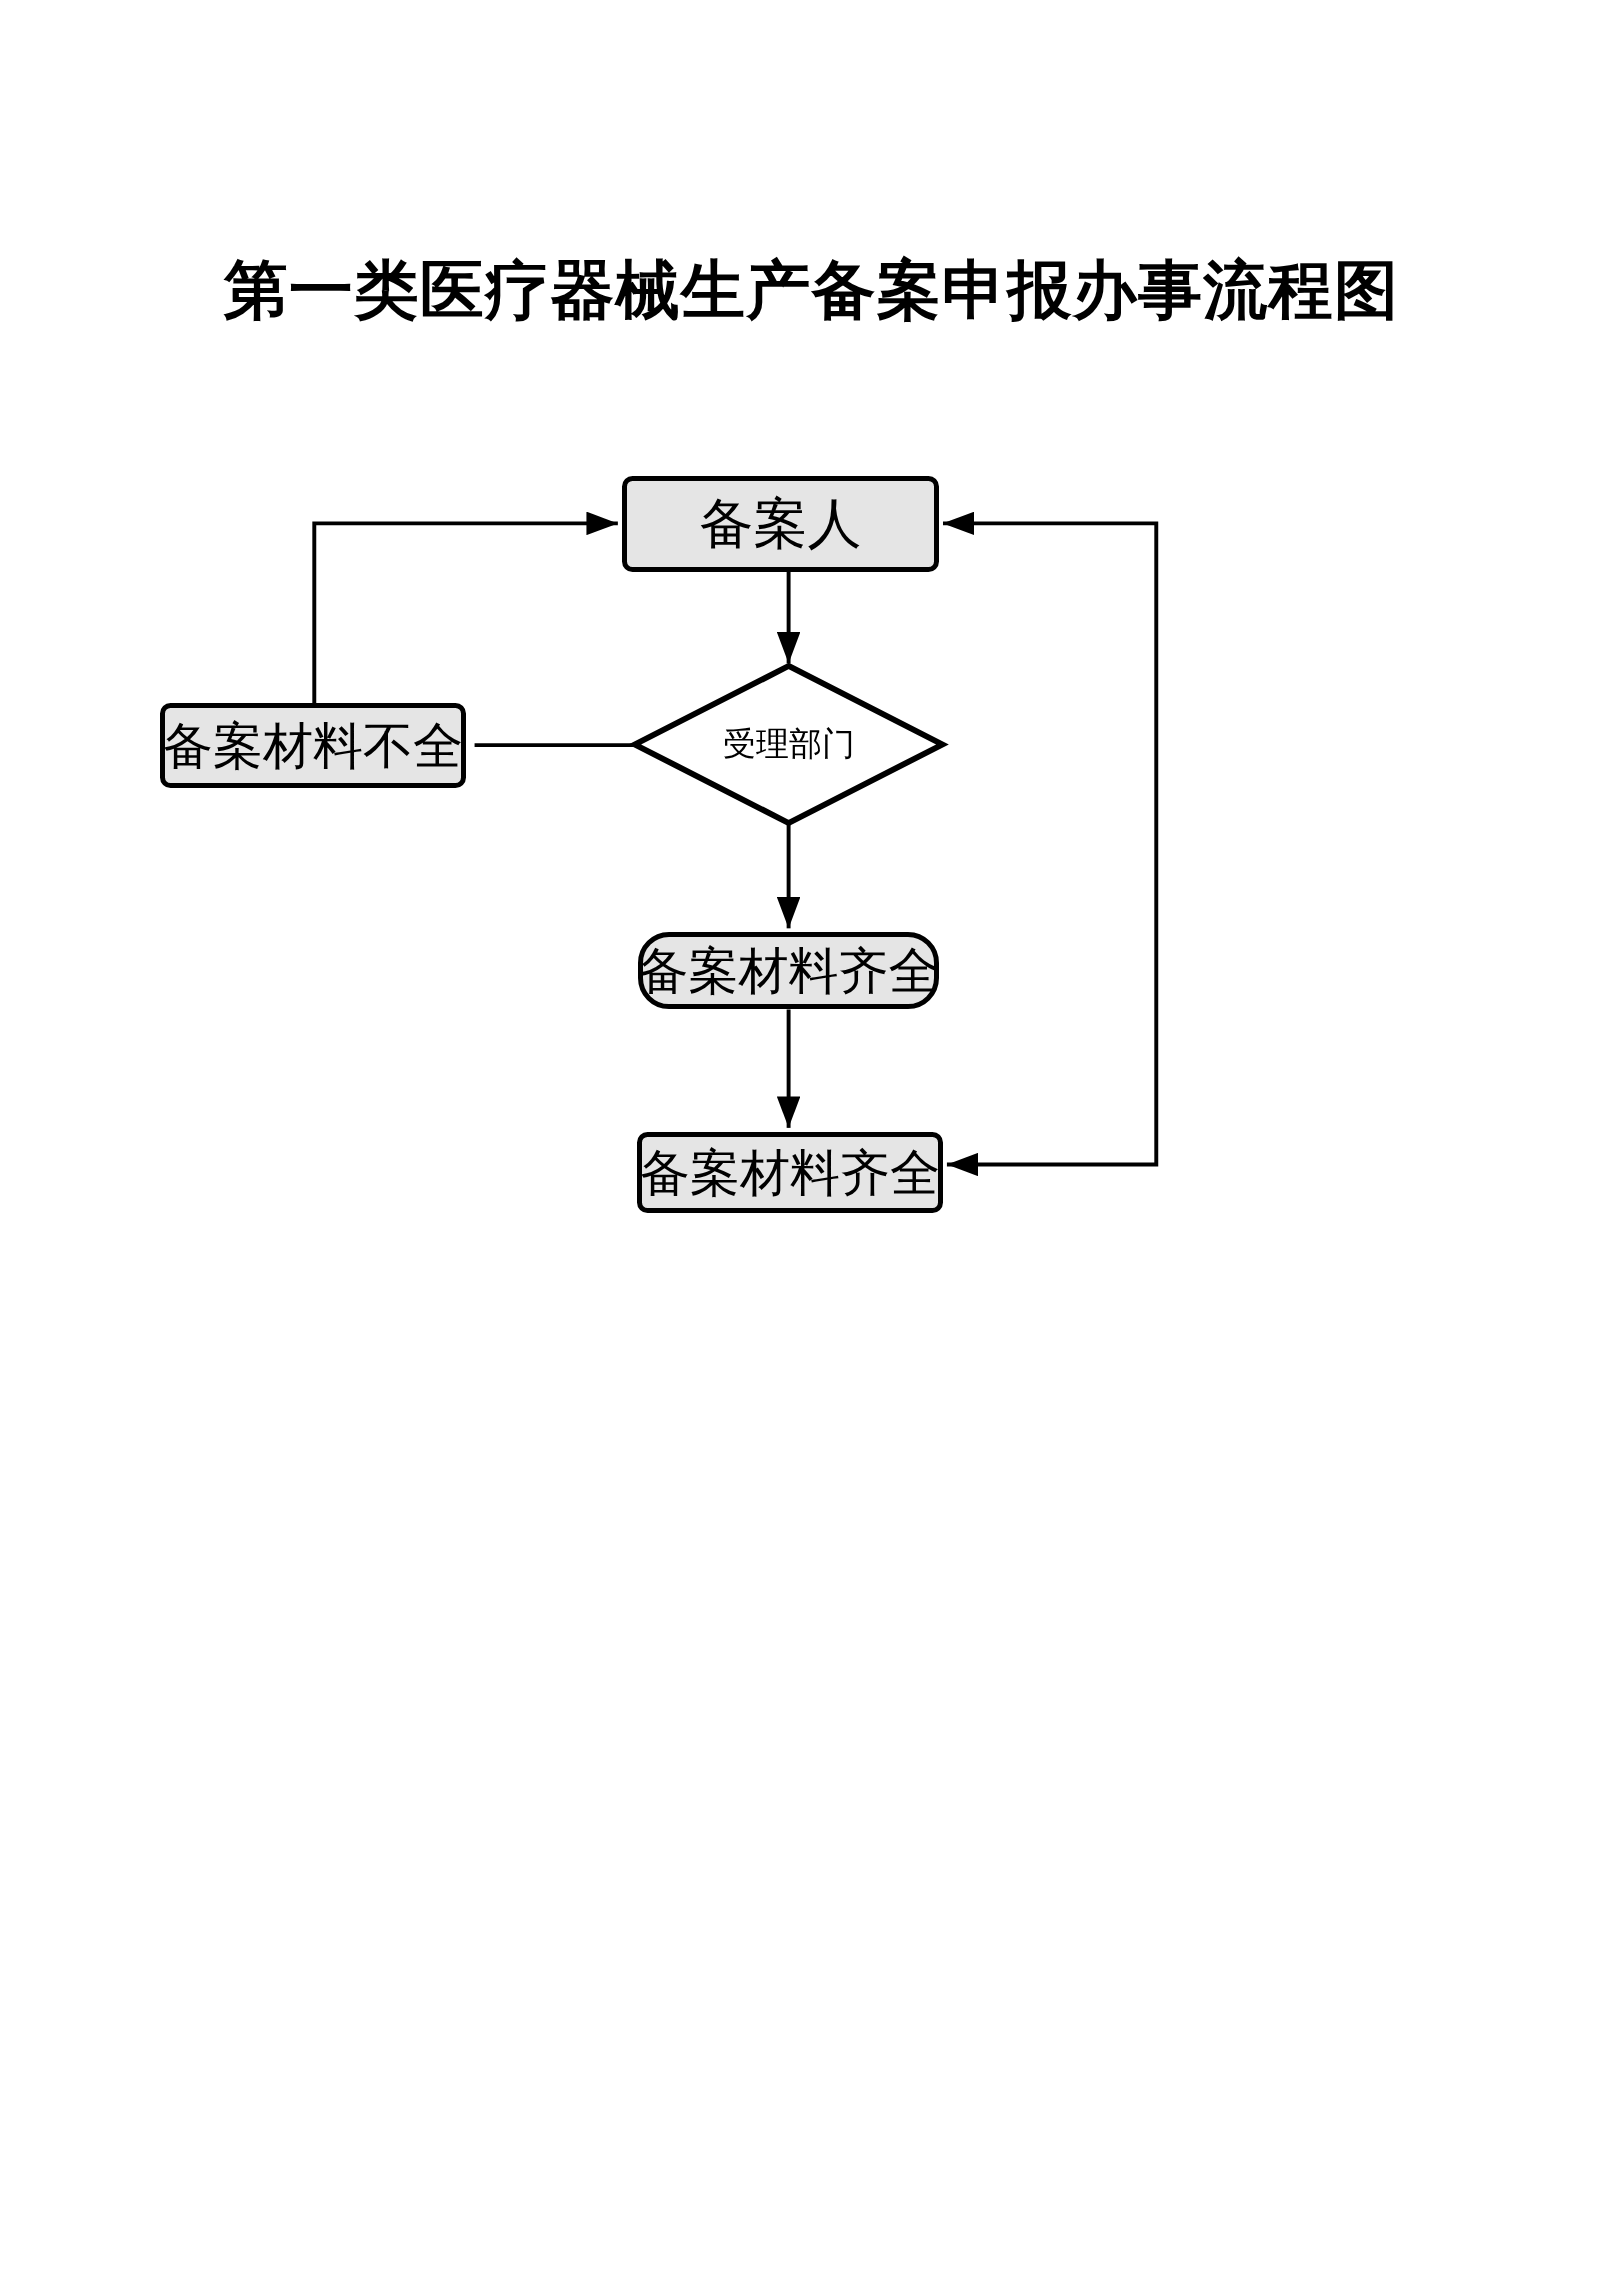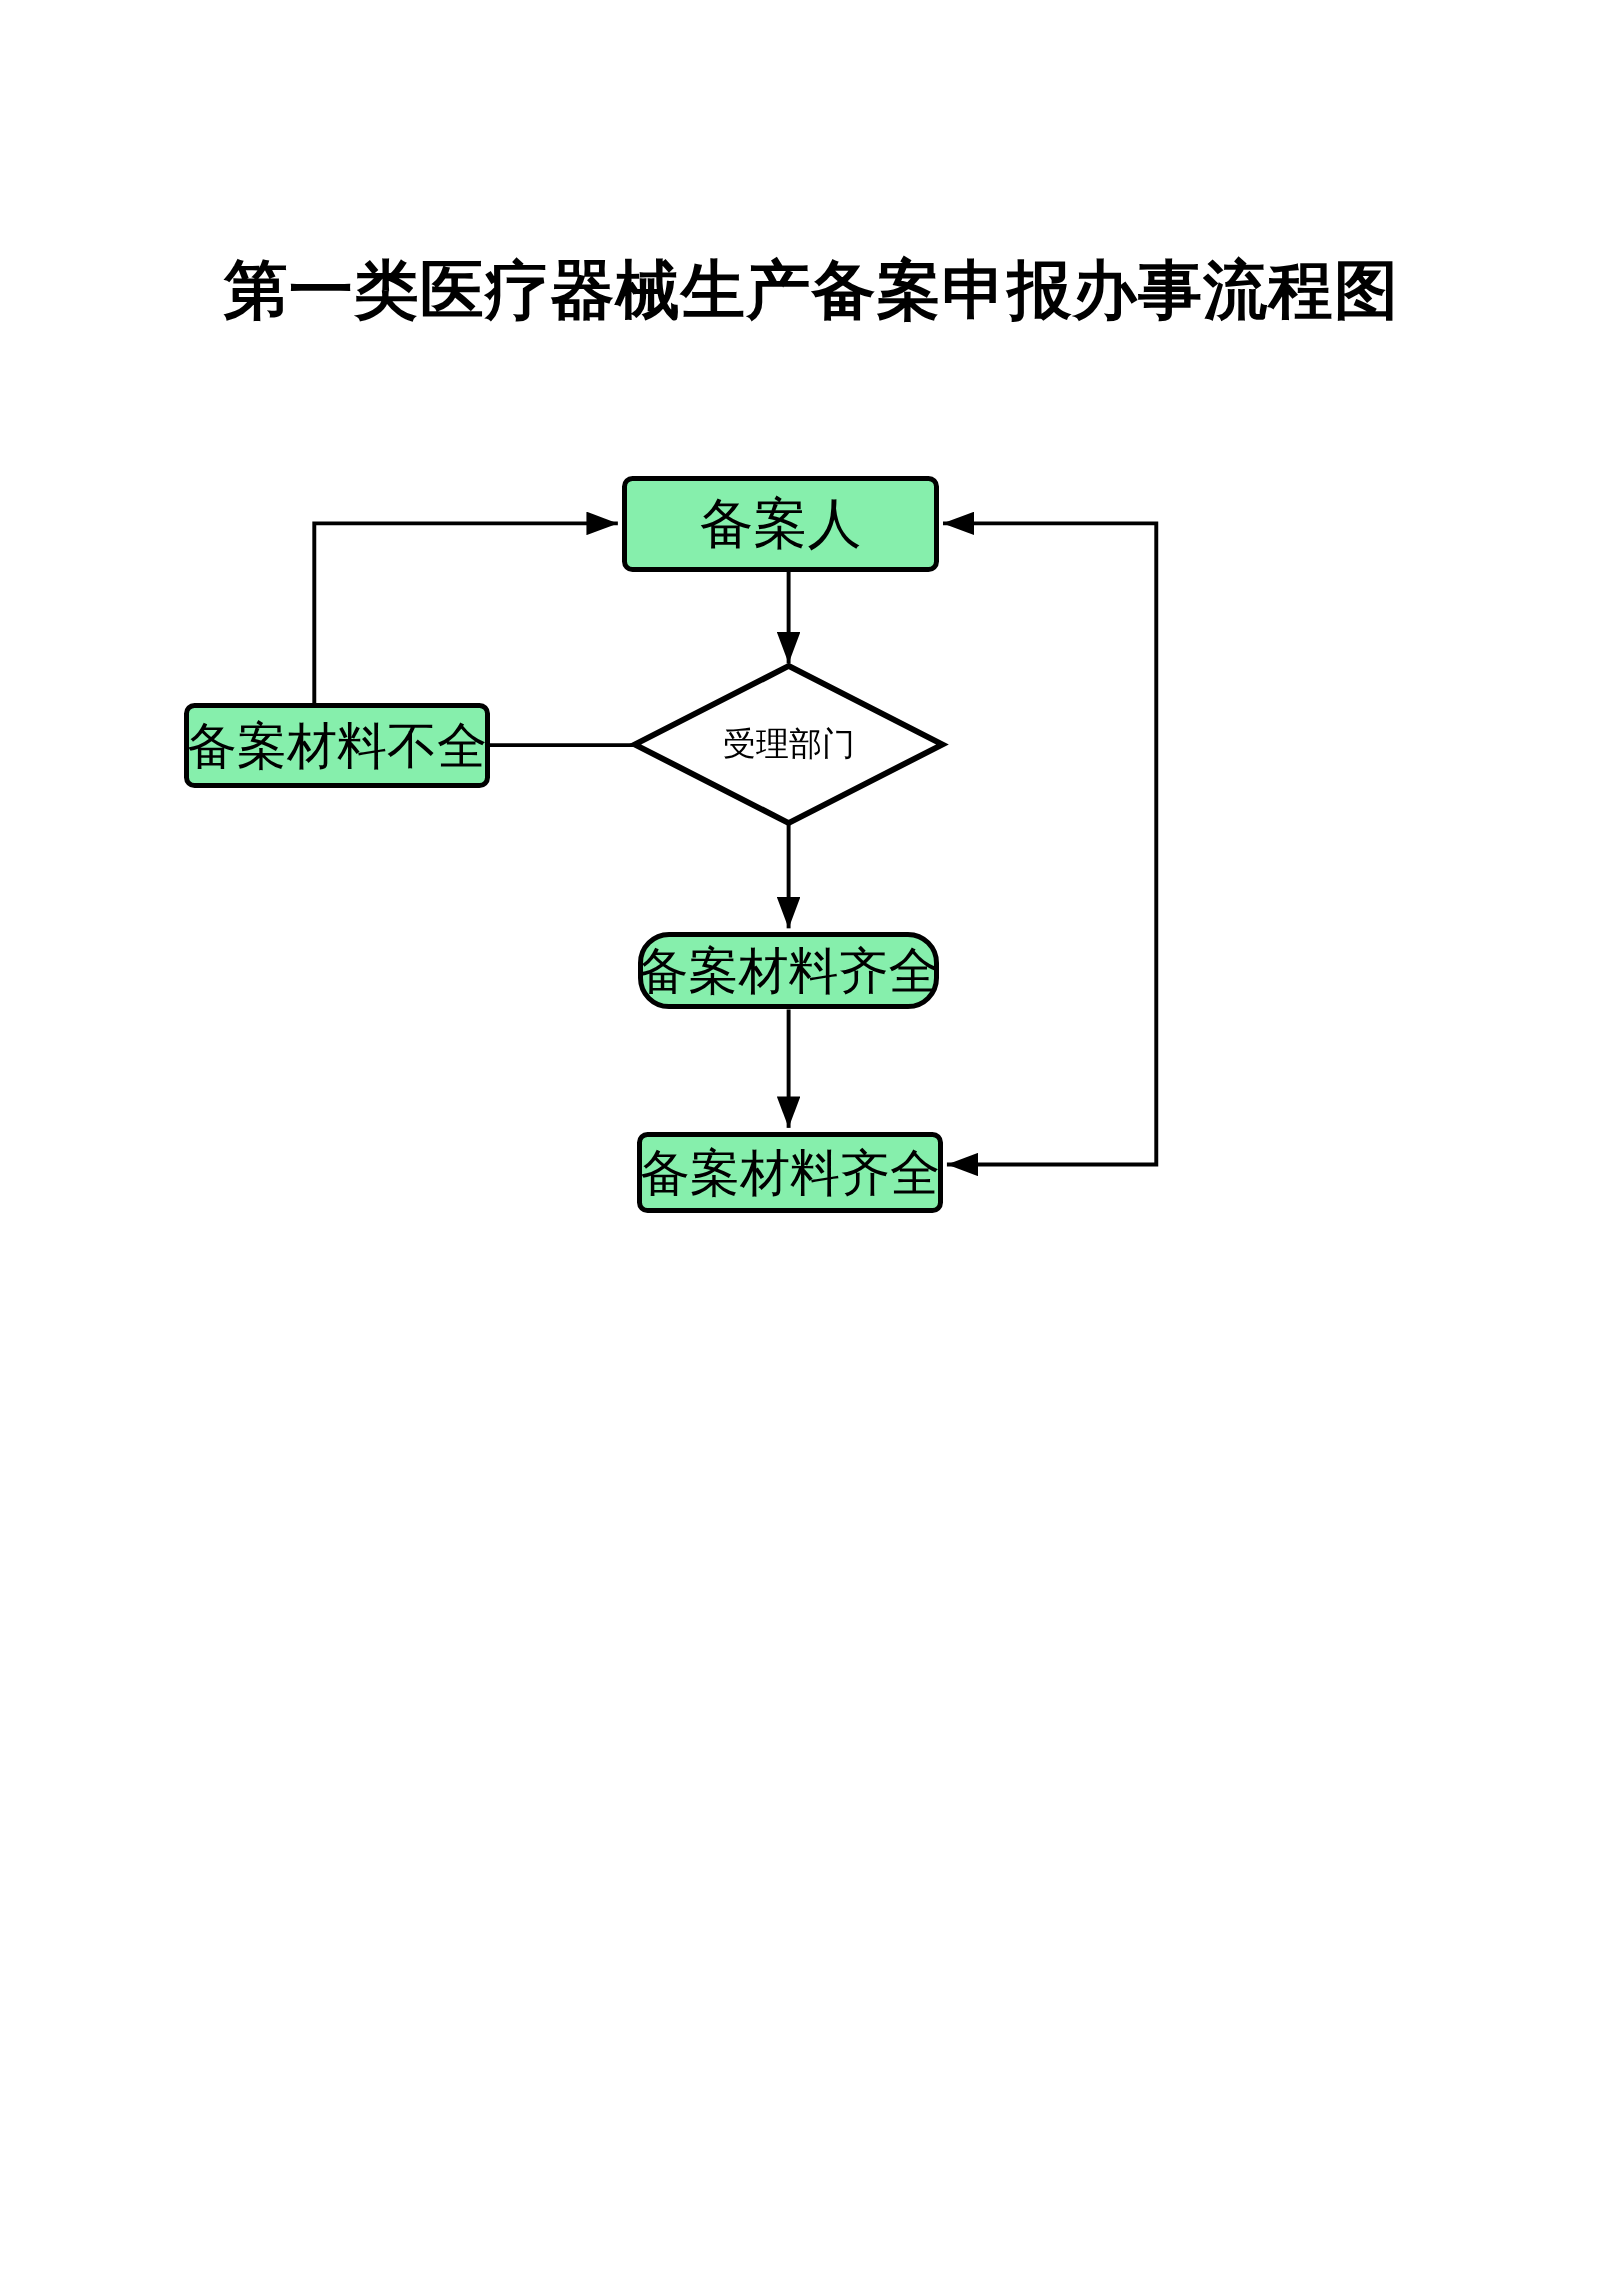--- a/index.html
+++ b/index.html
@@ -5,28 +5,28 @@
   html,body{margin:0;padding:0;background:#ffffff;}
   body{width:1623px;height:2295px;font-family:"Liberation Sans",sans-serif;color:#000;}
   .page{position:relative;width:1623px;height:1684px;background:#ffffff;overflow:hidden;}
   .title{
     position:absolute;left:0;top:247px;width:1623px;margin:0;
     text-align:center;font-size:64px;font-weight:bold;letter-spacing:1.3px;
     font-family:"Liberation Sans",sans-serif;
   }
   .connectors{position:absolute;left:0;top:0;}
   .node{
-    position:absolute;box-sizing:border-box;background:#86efac;
+    position:absolute;box-sizing:border-box;background:#e5e5e5;
     border:5.9px solid #000;border-radius:10.5px;
     display:flex;align-items:center;justify-content:center;
     font-family:"Liberation Serif",serif;white-space:nowrap;
   }
   .node span{display:block;line-height:1;}
   #n-registrant{left:622px;top:476px;width:317px;height:96px;font-size:54px;}
-  #n-incomplete{left:184px;top:703px;width:306px;height:85px;font-size:50px;}
+  #n-incomplete{left:160px;top:703px;width:306px;height:85px;font-size:50px;}
   #n-complete{left:638px;top:932px;width:301px;height:77px;font-size:50px;border-radius:31px;}
   #n-certificate{left:637px;top:1132px;width:306px;height:81px;font-size:50px;}
   .diamond-label{
     position:absolute;left:635px;top:705px;width:308px;height:79px;
     display:flex;align-items:center;justify-content:center;
     font-size:33px;font-family:"Liberation Serif",serif;white-space:nowrap;
   }
 </style>
 </head>
 <body>

